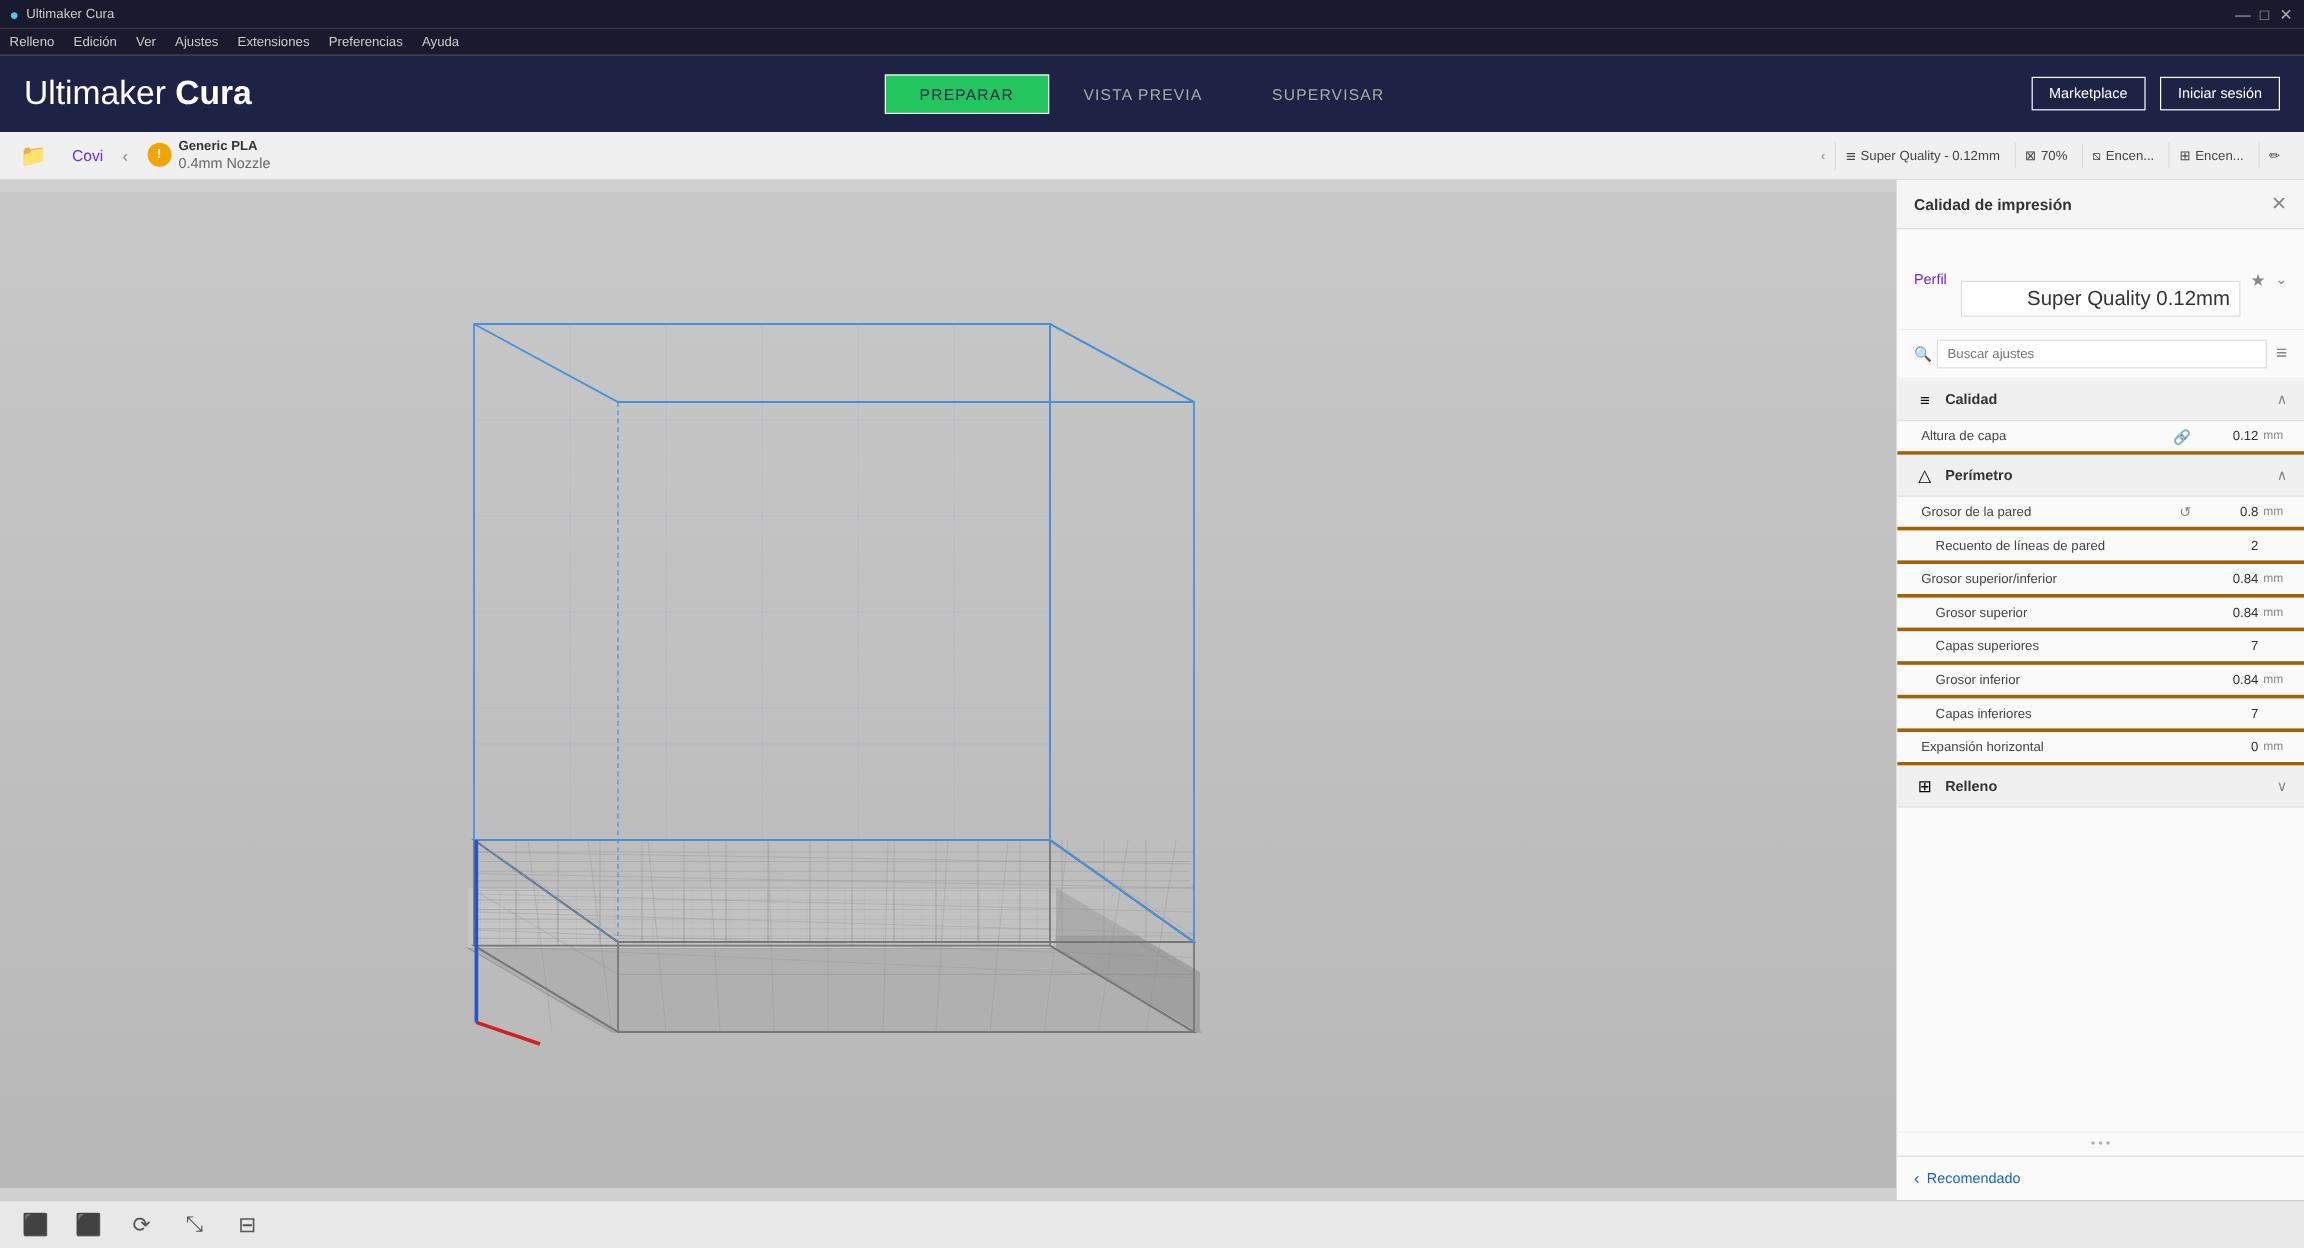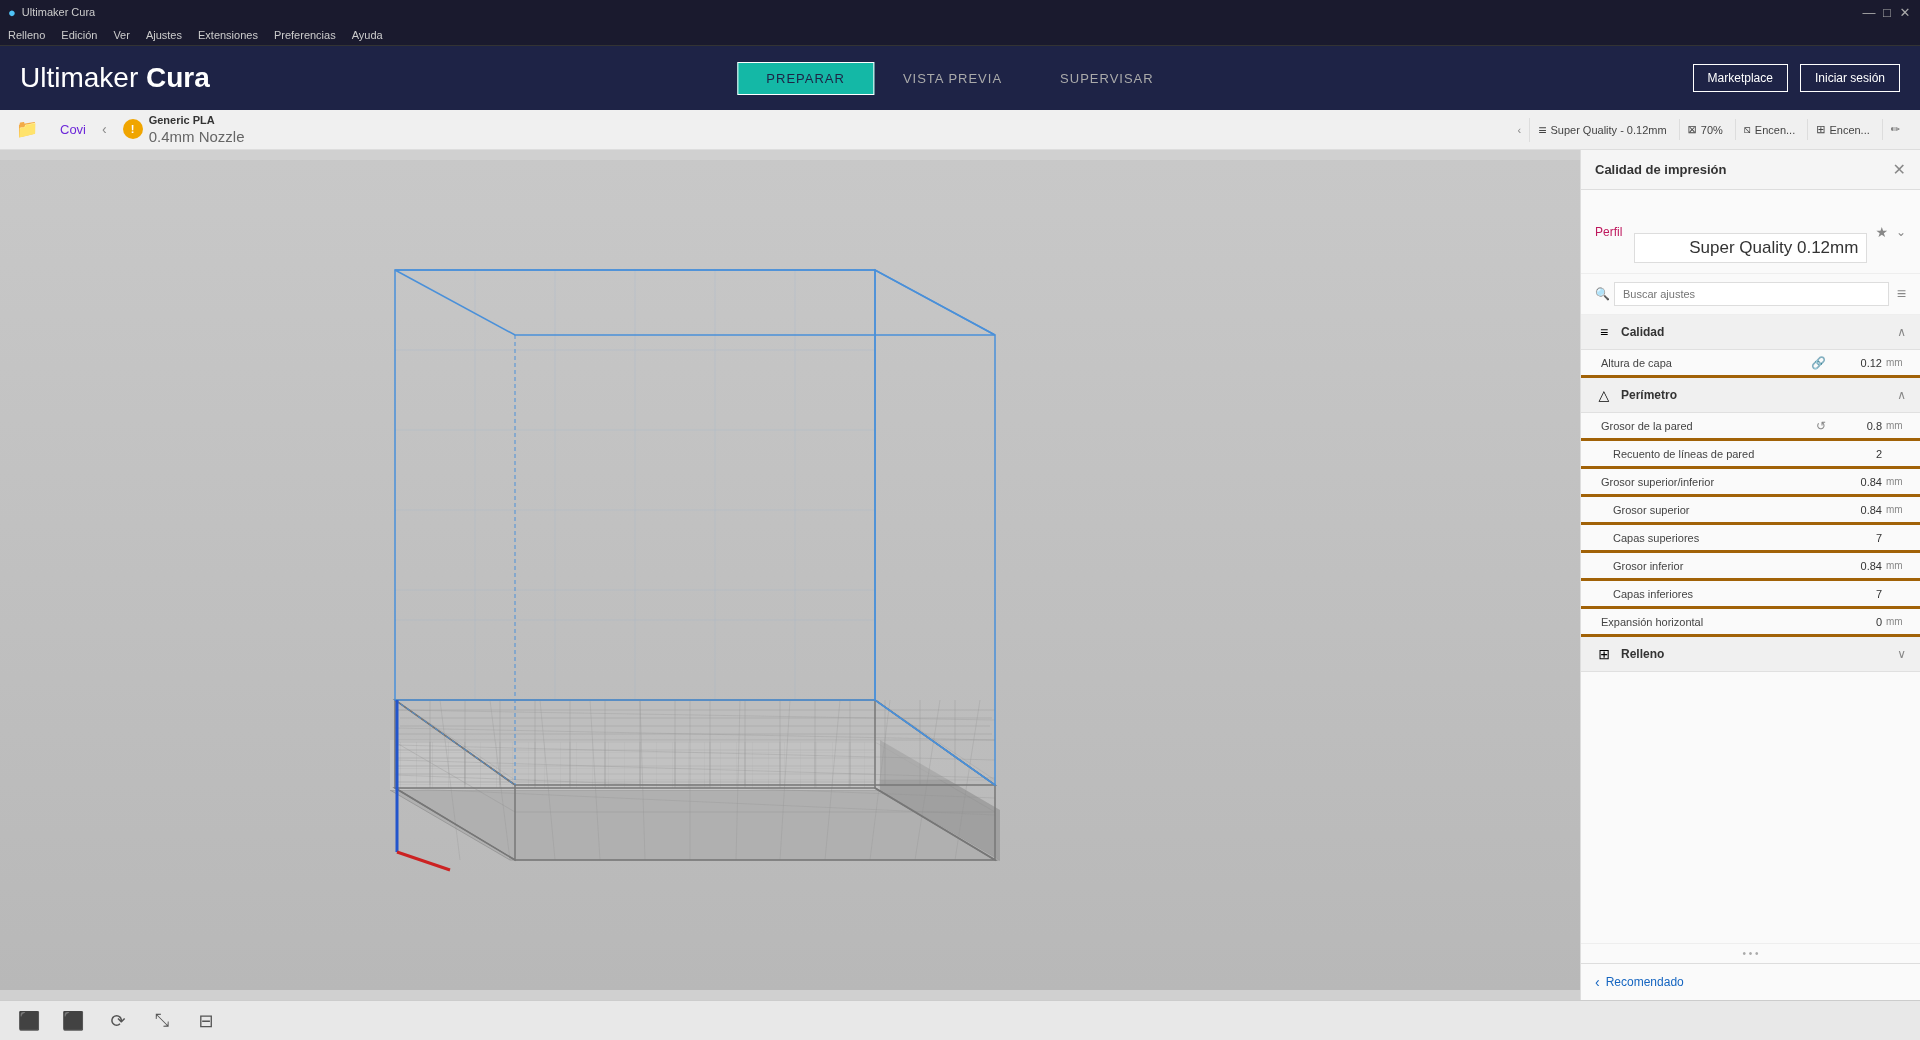--- a/index.html
+++ b/index.html
@@ -63,21 +63,21 @@
     .nav-tab {
       padding: 8px 28px;
       color: #aaa;
       font-size: 13px;
       font-weight: 500;
       cursor: pointer;
       letter-spacing: 1px;
       border: 1px solid transparent;
     }
     .nav-tab.active {
-      background: #14b8a6;
+      background: #22c55e;
       color: #1e2346;
       border-color: white;
       text-align: center;
     }
 
     #header-right {
       margin-left: auto;
       display: flex;
       align-items: center;
       gap: 12px;
@@ -132,21 +132,21 @@
     }
     .material-icon {
       width: 20px; height: 20px;
       background: #f0a500;
       border-radius: 50%;
       display: flex; align-items: center; justify-content: center;
       color: white; font-size: 11px; font-weight: bold;
     }
     .material-text { font-size: 11px; color: #333; line-height: 1.3; }
     .material-text div:first-child { font-weight: 600; }
-    .material-text div:last-child { color: #666; font-size: 15px; }
+    .material-text div:last-child { color: #666; font-size: 12px; }
 
     #toolbar-right {
       display: flex;
       align-items: center;
       gap: 4px;
       font-size: 11px;
       color: #444;
     }
     .toolbar-right-item {
       display: flex; align-items: center; gap: 4px;
@@ -189,21 +189,21 @@
     #panel-title { font-size: 13px; font-weight: 600; color: #333; }
     #panel-close { cursor: pointer; color: #888; font-size: 16px; }
 
     #profile-row {
       display: flex;
       align-items: center;
       padding: 10px 14px;
       border-bottom: 1px solid #eee;
       gap: 8px;
     }
-    #profile-label { font-size: 12px; color: #be185d; margin-right: 4px; }
+    #profile-label { font-size: 12px; color: #6d28d9; margin-right: 4px; }
     #profile-select {
       flex: 1;
       border: 1px solid #ddd;
       padding: 4px 8px;
       font-size: 17px;
       background: white;
       color: #333;
       display: flex; align-items: center; justify-content: flex-end; margin-top: 33px;
     }
     .profile-star { color: #888; font-size: 14px; cursor: pointer; }

